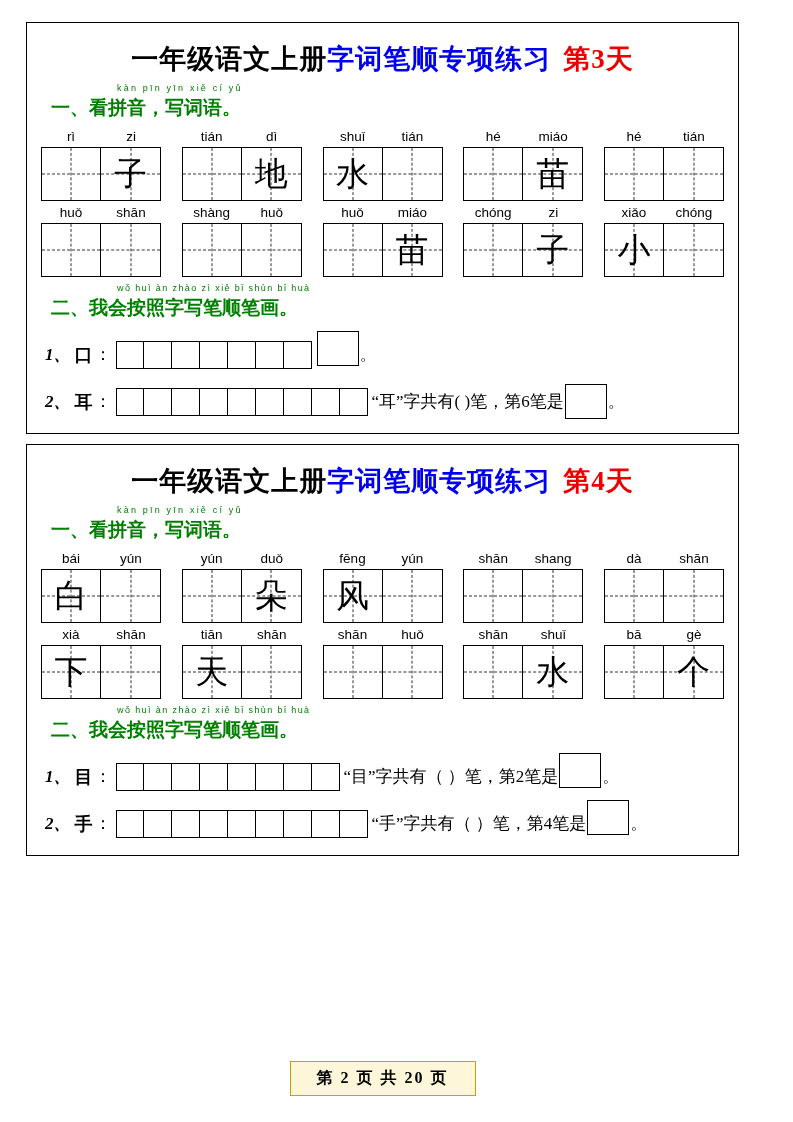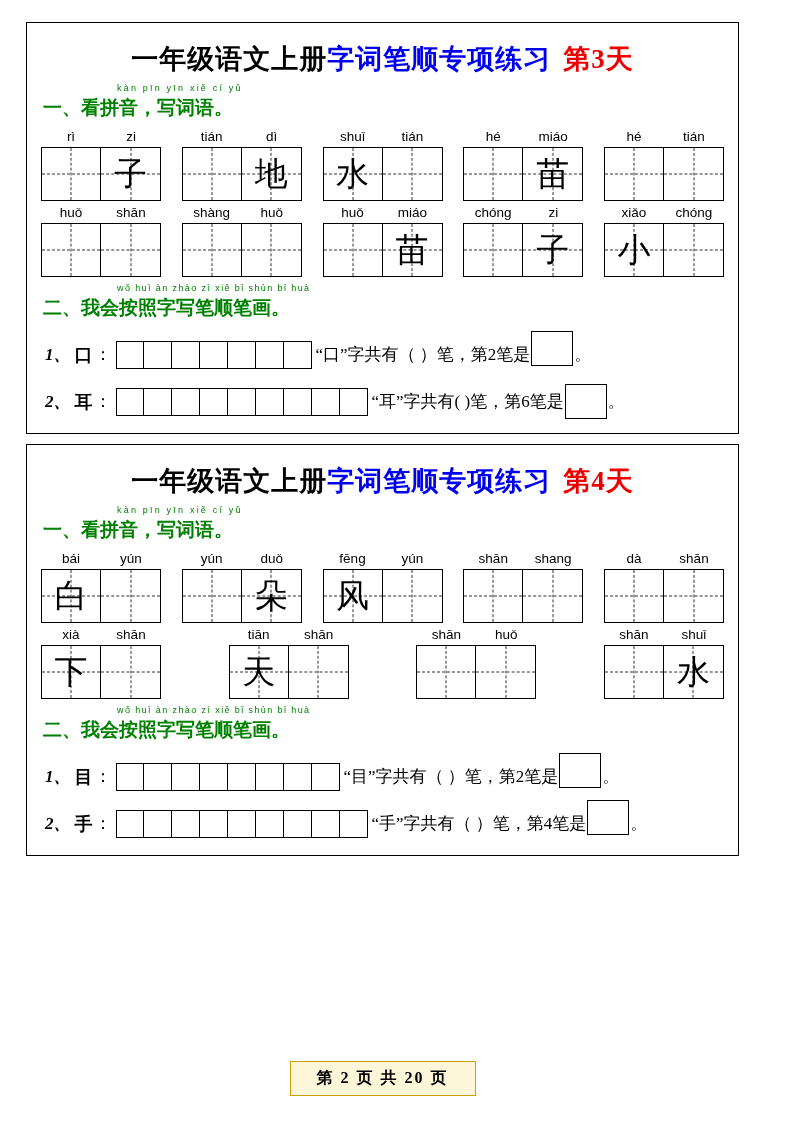--- a/index.html
+++ b/index.html
@@ -68,21 +68,21 @@
     font-size: 9px;
     color: #008000;
     letter-spacing: 2.2px;
     white-space: nowrap;
     padding-left: 10px;
   }
   .sec-pinyin.wide { left: 64px; letter-spacing: 1.4px; }
   .sec-text {
     position: absolute;
     top: 12px;
-    left: 0;
+    left: 8px;
     font-family: "Liberation Serif", serif;
     font-weight: bold;
     font-size: 19px;
     color: #008000;
     white-space: nowrap;
   }
 
   
   .row {
     display: flex;
@@ -430,21 +430,20 @@
       <span class="ex-text">：</span>
       <span class="strip">
         <span class="scell"></span>
           <span class="scell"></span>
           <span class="scell"></span>
           <span class="scell"></span>
           <span class="scell"></span>
           <span class="scell"></span>
           <span class="scell"></span>
       </span>
-      <span class="ex-text">“口”字共有（    ）笔，第2笔是</span>
       <span class="ans-box raise"></span>
       <span class="ex-text">。</span>
     </div>
 
     <div class="ex-row">
       <span class="ex-label">2、</span>
       <span class="ex-char">耳</span>
       <span class="ex-text">：</span>
       <span class="strip">
         <span class="scell"></span>
@@ -632,20 +631,38 @@
               <div class="hline"></div>
               <div class="ch"></div>
             </div>
           <div class="cell">
               <div class="vline"></div>
               <div class="hline"></div>
               <div class="ch">水</div>
             </div>
         </div>
       </div>
+      <div class="word">
+        <div class="pinyin">
+            <span>bā</span>
+            <span>gè</span>
+          </div>
+        <div class="boxes">
+          <div class="cell">
+              <div class="vline"></div>
+              <div class="hline"></div>
+              <div class="ch"></div>
+            </div>
+          <div class="cell">
+              <div class="vline"></div>
+              <div class="hline"></div>
+              <div class="ch">个</div>
+            </div>
+        </div>
+      </div>
     </div>
 
     <div class="sec-wrap">
       <div class="sec-pinyin wide">wǒ huì  àn zhào zì  xiě bǐ shùn bǐ huà</div>
       <div class="sec-text">二、我会按照字写笔顺笔画。</div>
     </div>
 
     <div class="ex-row">
       <span class="ex-label">1、</span>
       <span class="ex-char">目</span>

